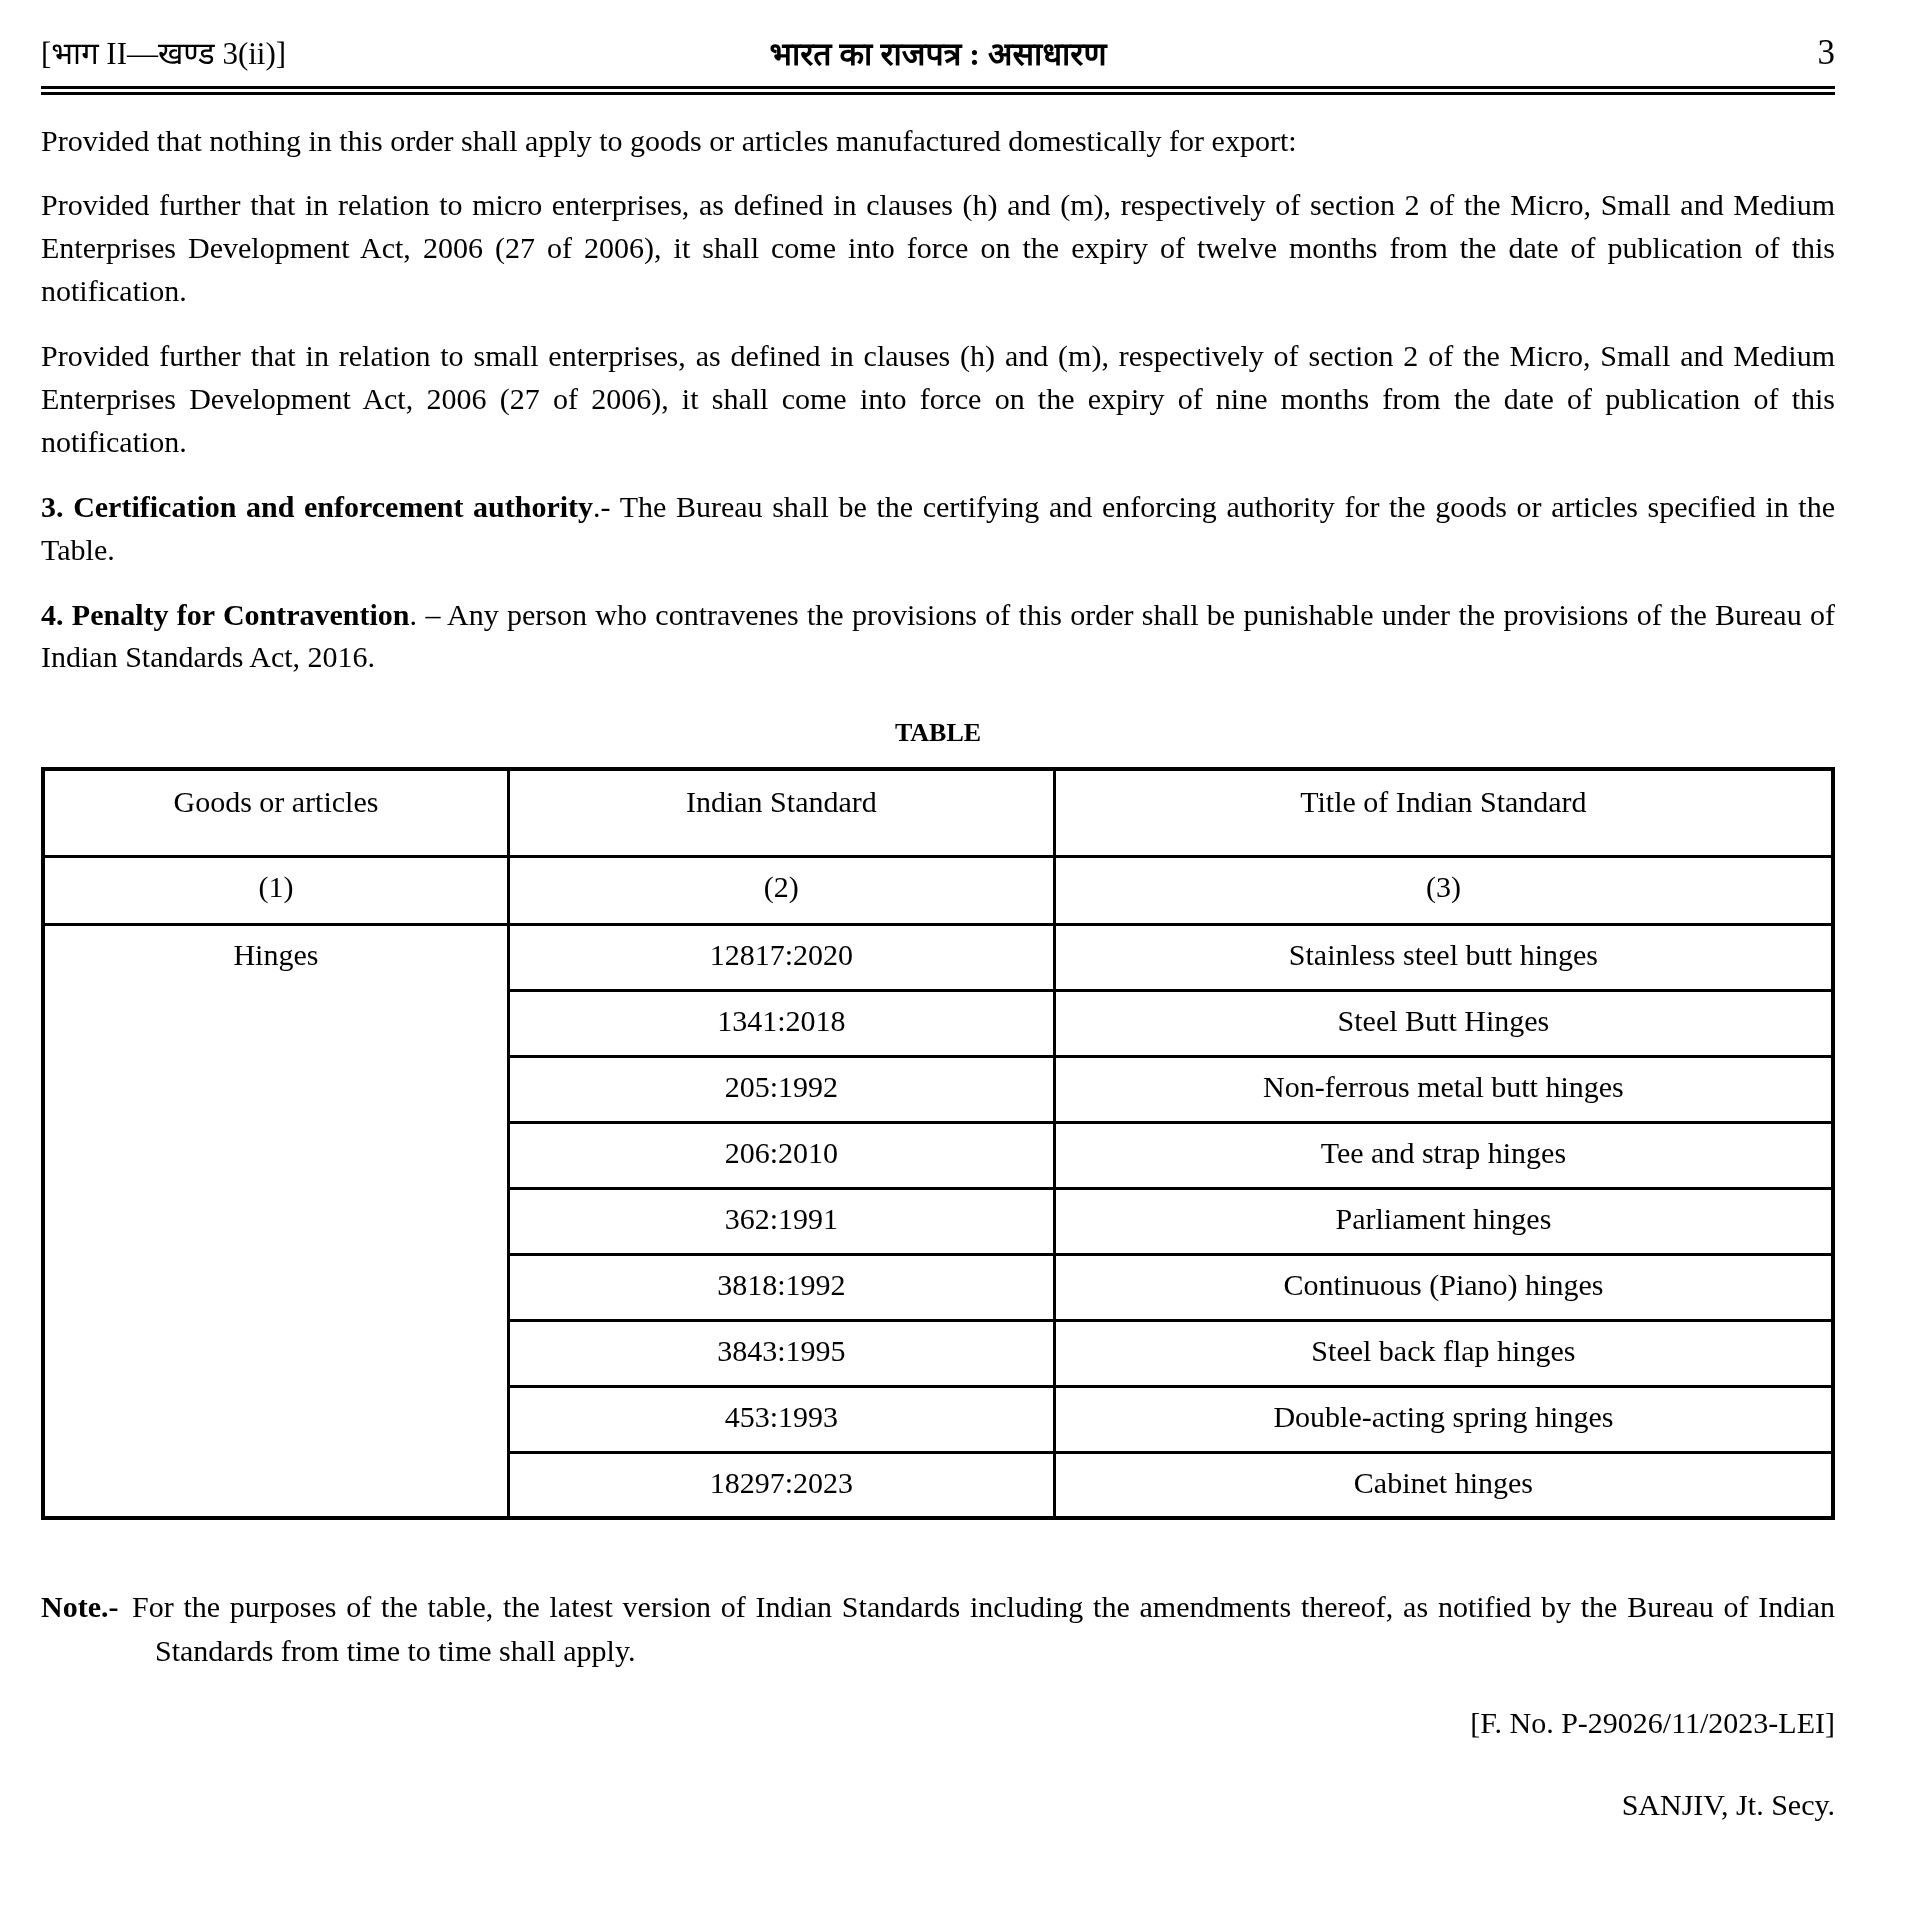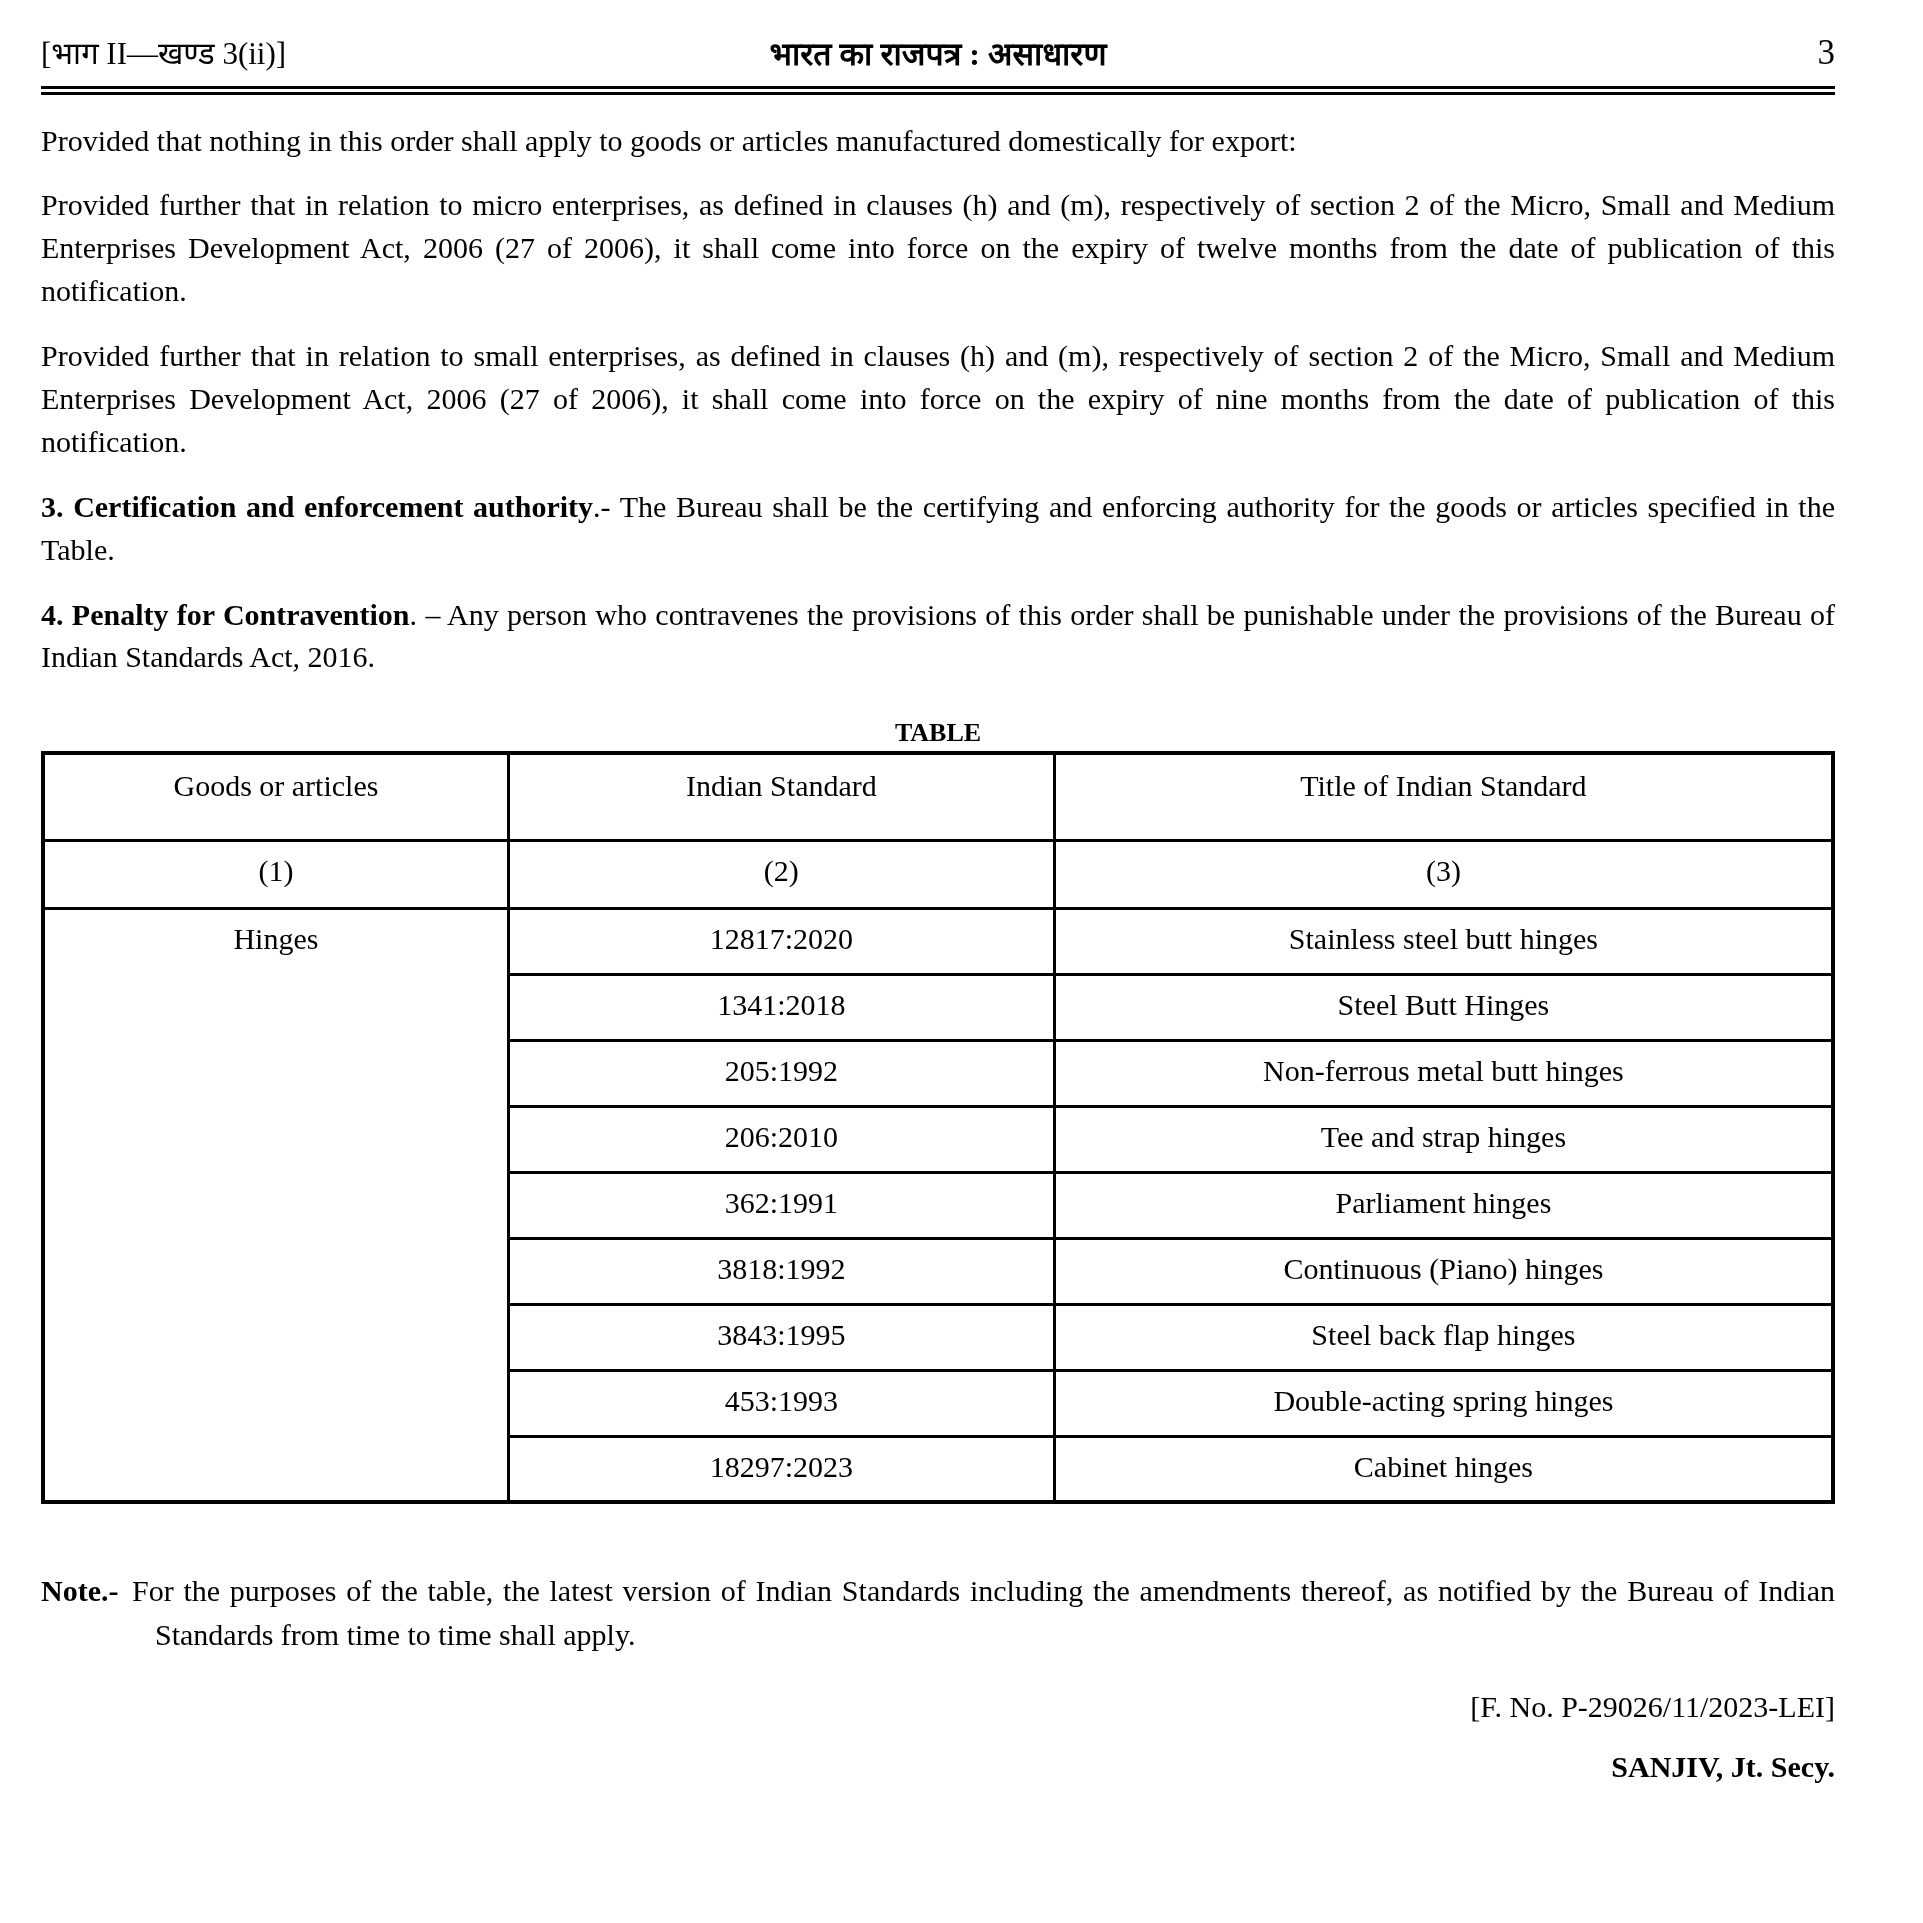--- a/index.html
+++ b/index.html
@@ -49,21 +49,21 @@
   p.first-par { margin-top: 25px; }
   .bold { font-weight: bold; }
   
   .table-title {
     margin-top: 39px;
     text-align: center;
     font-weight: bold;
     font-size: 26px;
   }
   table.standards {
-    margin-top: 3px;
+    margin-top: 19px;
     width: 100%;
     border-collapse: collapse;
     table-layout: fixed;
     border: 4.5px solid #000;
   }
   table.standards th,
   table.standards td {
     border: 3px solid #000;
     font-weight: normal;
     text-align: center;
@@ -86,21 +86,21 @@
     line-height: 1.45;
     padding-left: 114px;
     text-indent: -114px;
   }
   p.note .note-label { margin-right: 13.5px; }
   p.right-line {
     text-align: right;
     margin-top: 30px;
     line-height: 1.4;
   }
-  p.signatory-line { margin-top: 18px; font-weight: bold; }
+  p.signatory-line { margin-top: 40px; }
 </style>
 </head>
 <body>
 
 <div class="content">
 
   <div class="running-head">
     <span class="head-left">[भाग II—खण्ड  3(ii)]</span>
     <span class="head-center">भारत का राजपत्र : असाधारण</span>
     <span class="head-page">3</span>

